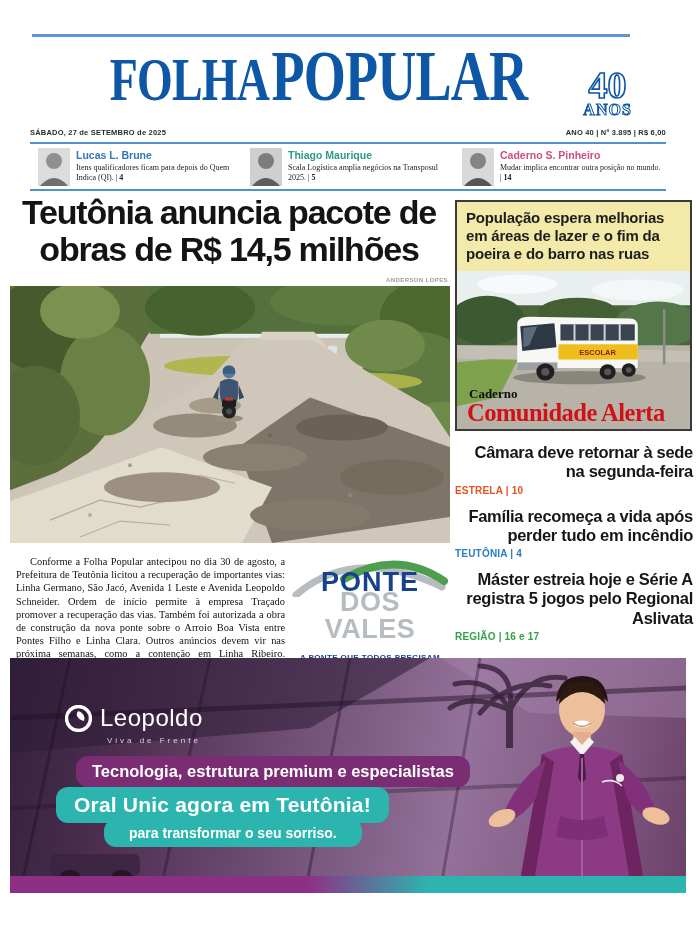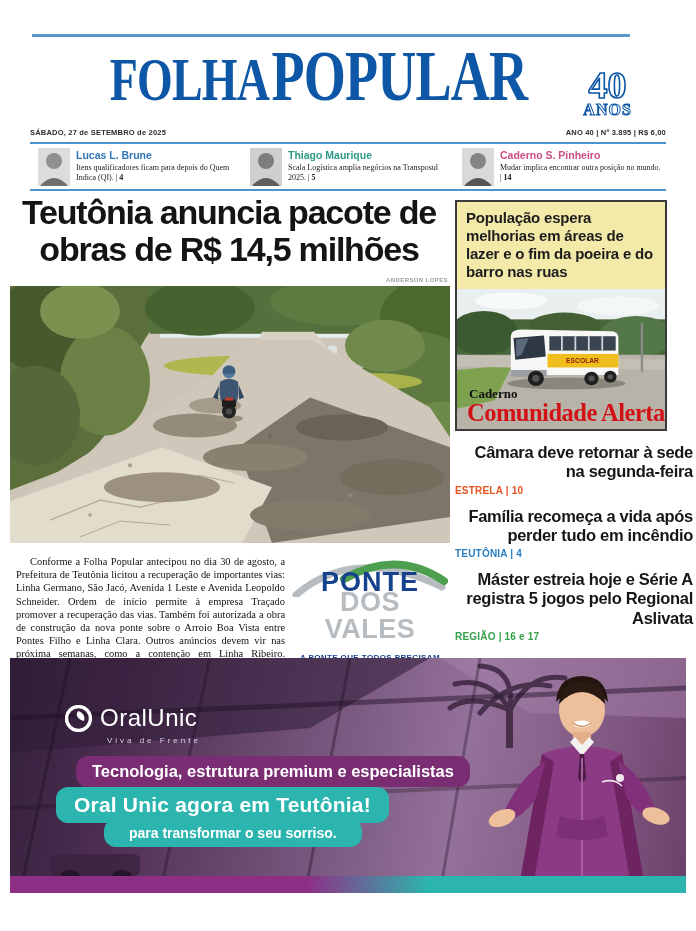--- a/index.html
+++ b/index.html
@@ -47,21 +47,21 @@
   .ponte{position:absolute;left:292px;top:553px;width:156px;height:98px;text-align:center;}
   .ponte-arch{position:absolute;left:0;top:0;width:156px;height:44px;}
   .ponte-l1{position:relative;font-size:27px;font-weight:700;color:#16418c;letter-spacing:1px;
             margin-top:16px;line-height:1;}
   .ponte-l2{position:relative;font-size:27px;font-weight:700;color:#b6bcc0;letter-spacing:.5px;
             margin-top:-7px;line-height:1;}
   .ponte-s1{font-size:8px;font-weight:700;color:#16418c;letter-spacing:.4px;margin-top:11px;line-height:1.1;}
   .ponte-s2{font-size:12.5px;font-weight:700;color:#c3c6c8;letter-spacing:.4px;line-height:1;}
 
   
-  .combox{position:absolute;left:455px;top:200px;width:212px;height:231px;border:2px solid #3a3a3a;
+  .combox{position:absolute;left:455px;top:200px;width:237px;height:231px;border:2px solid #3a3a3a;
           box-sizing:border-box;display:flex;flex-direction:column;background:#fff;}
   .combox-head{background:#f3e9a8;padding:7px 9px 8px;font-size:15px;font-weight:700;line-height:1.2;
                color:#1d1d1d;letter-spacing:-.2px;}
   .combox-photo{flex:1;position:relative;overflow:hidden;}
   .combox-caption{position:absolute;left:10px;bottom:5px;line-height:.95;}
   .combox-kicker{font-family:"Liberation Serif",serif;font-weight:700;font-size:13px;color:#0e0e0e;
                  margin-left:2px;}
   .combox-title{font-family:"Liberation Serif",serif;font-weight:700;font-size:24.5px;color:#d21117;
                 letter-spacing:-.5px;}
 
@@ -294,21 +294,21 @@
       <ellipse cx="60" cy="218" rx="10" ry="6" fill="#241427"></ellipse>
       <ellipse cx="112" cy="218" rx="10" ry="6" fill="#241427"></ellipse>
     </svg>
 
     <div class="ad-logo">
       <div class="ad-logo-row">
         <svg width="27" height="27" viewBox="0 0 27 27">
           <circle cx="13.5" cy="13.5" r="12" fill="none" stroke="#ffffff" stroke-width="3.4"></circle>
           <path d="M13.5,6 Q21,9 19,16 Q14,15 12,11 Q11,8 13.5,6 Z" fill="#ffffff"></path>
         </svg>
-        <span class="ad-brand">OralUnic</span>
+        <span class="ad-brand">Leopoldo</span>
       </div>
       <div class="ad-tagline">Viva de Frente</div>
     </div>
 
     <div class="banners">
       <div class="banner banner2">Tecnologia, estrutura premium e especialistas</div>
       <div class="banner banner1">Oral Unic agora em Teutônia!</div>
       <div class="banner banner3">para transformar o seu sorriso.</div>
     </div>
 

